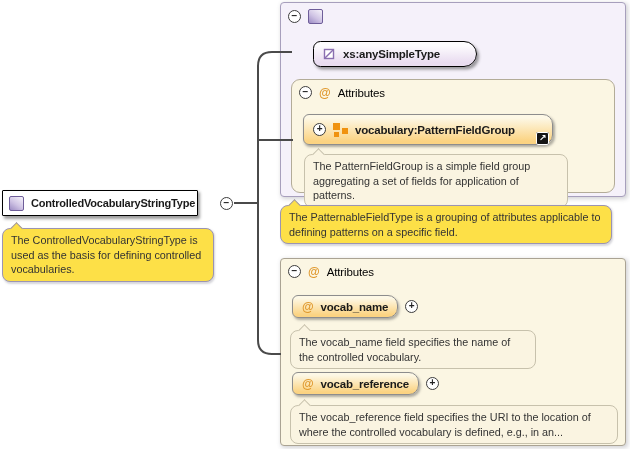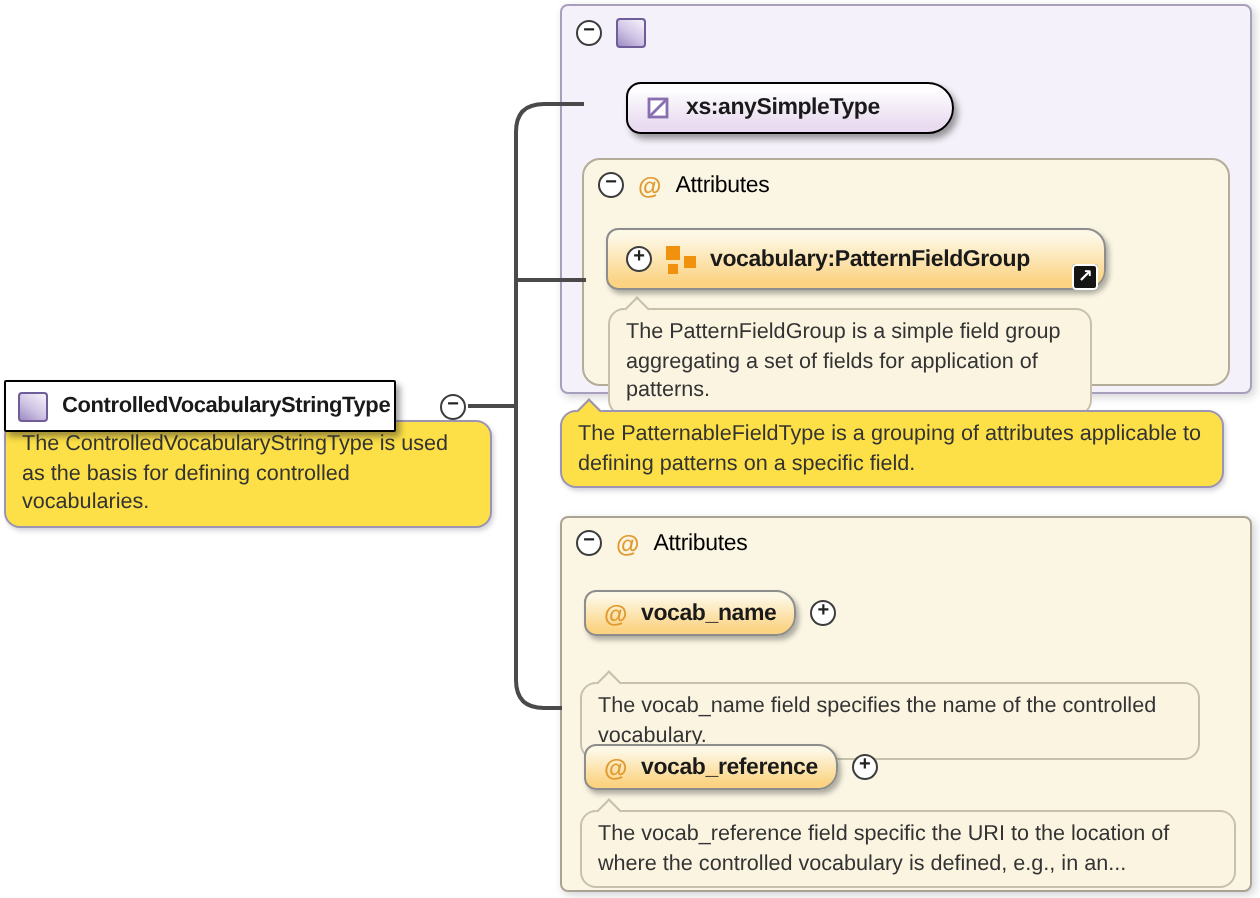--- a/index.html
+++ b/index.html
@@ -72,24 +72,24 @@
 
   
   .note{position:absolute;box-sizing:border-box;border-radius:8px;padding:4px 8px;
         font-size:10.8px;line-height:1.35;color:#333;border:1px solid;}
   .note::before{content:"";position:absolute;top:-5px;left:9px;width:8px;height:8px;
         transform:rotate(45deg);background:inherit;
         border-left:1px solid;border-top:1px solid;border-color:inherit;}
   .note-cream{background:#faf4e1;border-color:#c7c1ac;}
   .note-lav{background:#fde047;border-color:#9b94b2;box-shadow:1px 1.5px 2px rgba(90,90,110,.25);}
 
-  .left-note{left:2px;top:210px;width:244px;}
+  .left-note{left:2px;top:228px;width:212px;}
   .mid-note{left:280px;top:205px;width:332px;}
-  .group-note{left:12px;top:74px;width:242px;}
-  .n1-note{left:9px;top:82px;width:310px;}
+  .group-note{left:12px;top:74px;width:264px;}
+  .n1-note{left:9px;top:71px;width:246px;}
   .n2-note{left:9px;top:146px;width:328px;}
 
   
   .root-circ{position:absolute;left:220px;top:197px;z-index:4;}
 </style>
 </head>
 <body>
 
 <div id="canvas">
 
@@ -159,16 +159,16 @@
     </div>
     <div class="note note-cream n1-note">The vocab_name field specifies the name of the controlled vocabulary.</div>
 
     <div class="attr-row" style="left:11px;top:113px;">
       <div class="orange-box">
         <span class="at">@</span>
         <span>vocab_reference</span>
       </div>
       <span class="circ">+</span>
     </div>
-    <div class="note note-cream n2-note">The vocab_reference field specific the URI to the location of where the controlled vocabulary is defined, e.g., in an...</div>
+    <div class="note note-cream n2-note">The vocab_reference field specifies the URI to the location of where the controlled vocabulary is defined, e.g., in an...</div>
   </div>
 
 </div>
 
 </body></html>

